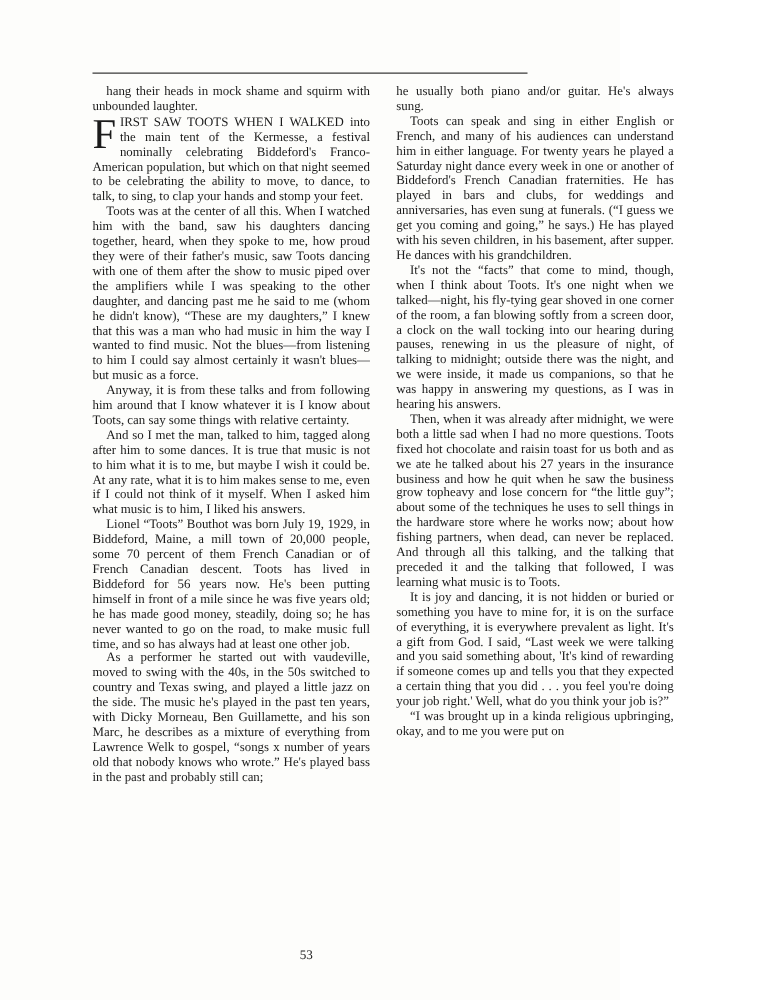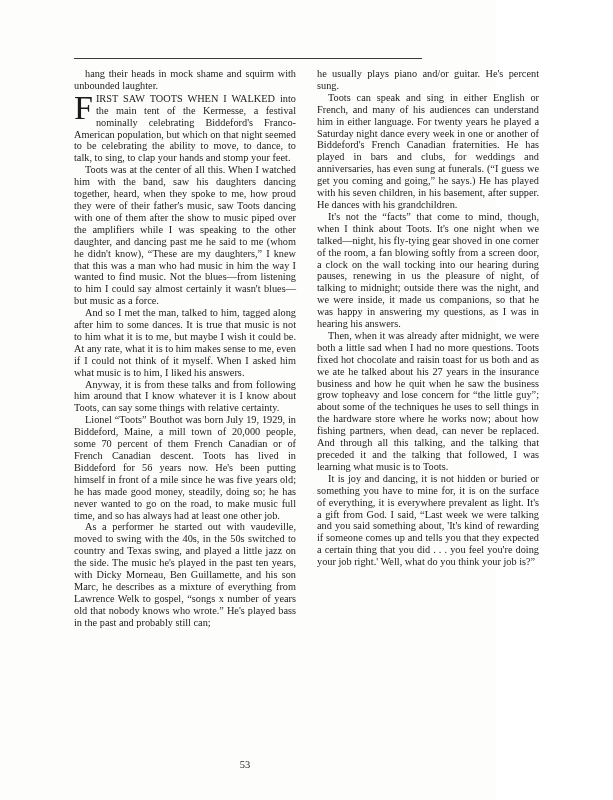--- a/index.html
+++ b/index.html
@@ -94,32 +94,33 @@
   <div class="rule"></div>
 
   <div class="columns">
 
     <div class="col">
       <p>hang their heads in mock shame and squirm with unbounded laughter.</p>
       <p class="dropcap-para">
         <span class="dropcap">F</span><span><span class="smallcaps">IRST SAW TOOTS WHEN I WALKED</span> into the main tent of the Kermesse, a festival nominally celebrating Biddeford's Franco-American population, but which on that night seemed to be celebrating the ability to move, to dance, to talk, to sing, to clap your hands and stomp your feet.</span>
       </p>
       <p>Toots was at the center of all this. When I watched him with the band, saw his daughters dancing together, heard, when they spoke to me, how proud they were of their father's music, saw Toots dancing with one of them after the show to music piped over the amplifiers while I was speaking to the other daughter, and dancing past me he said to me (whom he didn't know), “These are my daughters,” I knew that this was a man who had music in him the way I wanted to find music. Not the blues—from listening to him I could say almost certainly it wasn't blues—but music as a force.</p>
+      <p>Anyway, it is from these talks and from following him around that I know whatever it is I know about Toots, can say some things with relative certainty.</p>
       <p>And so I met the man, talked to him, tagged along after him to some dances. It is true that music is not to him what it is to me, but maybe I wish it could be. At any rate, what it is to him makes sense to me, even if I could not think of it myself. When I asked him what music is to him, I liked his answers.</p>
-      <p>Anyway, it is from these talks and from following him around that I know whatever it is I know about Toots, can say some things with relative certainty.</p>
       <p>Lionel “Toots” Bouthot was born July 19, 1929, in Biddeford, Maine, a mill town of 20,000 people, some 70 percent of them French Canadian or of French Canadian descent. Toots has lived in Biddeford for 56 years now. He's been putting himself in front of a mile since he was five years old; he has made good money, steadily, doing so; he has never wanted to go on the road, to make music full time, and so has always had at least one other job.</p>
       <p>As a performer he started out with vaudeville, moved to swing with the 40s, in the 50s switched to country and Texas swing, and played a little jazz on the side. The music he's played in the past ten years, with Dicky Morneau, Ben Guillamette, and his son Marc, he describes as a mixture of everything from Lawrence Welk to gospel, “songs x number of years old that nobody knows who wrote.” He's played bass in the past and probably still can;</p>
     </div>
 
     <div class="col">
-      <p class="noindent">he usually plays piano and/or guitar. He's percent sung.</p>
+      <p class="noindent">he usually both piano and/or guitar. He's always sung.</p>
       <p>Toots can speak and sing in either English or French, and many of his audiences can understand him in either language. For twenty years he played a Saturday night dance every week in one or another of Biddeford's French Canadian fraternities. He has played in bars and clubs, for weddings and anniversaries, has even sung at funerals. (“I guess we get you coming and going,” he says.) He has played with his seven children, in his basement, after supper. He dances with his grandchildren.</p>
       <p>It's not the “facts” that come to mind, though, when I think about Toots. It's one night when we talked—night, his fly-tying gear shoved in one corner of the room, a fan blowing softly from a screen door, a clock on the wall tocking into our hearing during pauses, renewing in us the pleasure of night, of talking to midnight; outside there was the night, and we were inside, it made us companions, so that he was happy in answering my questions, as I was in hearing his answers.</p>
       <p>Then, when it was already after midnight, we were both a little sad when I had no more questions. Toots fixed hot chocolate and raisin toast for us both and as we ate he talked about his 27 years in the insurance business and how he quit when he saw the business grow topheavy and lose concern for “the little guy”; about some of the techniques he uses to sell things in the hardware store where he works now; about how fishing partners, when dead, can never be replaced. And through all this talking, and the talking that preceded it and the talking that followed, I was learning what music is to Toots.</p>
       <p>It is joy and dancing, it is not hidden or buried or something you have to mine for, it is on the surface of everything, it is everywhere prevalent as light. It's a gift from God. I said, “Last week we were talking and you said something about, 'It's kind of rewarding if someone comes up and tells you that they expected a certain thing that you did . . . you feel you're doing your job right.' Well, what do you think your job is?”</p>
+      <p>“I was brought up in a kinda religious upbringing, okay, and to me you were put on</p>
     </div>
 
   </div>
 
   <div class="folio">
     <span>53</span>
   </div>
 
 </div>
 

